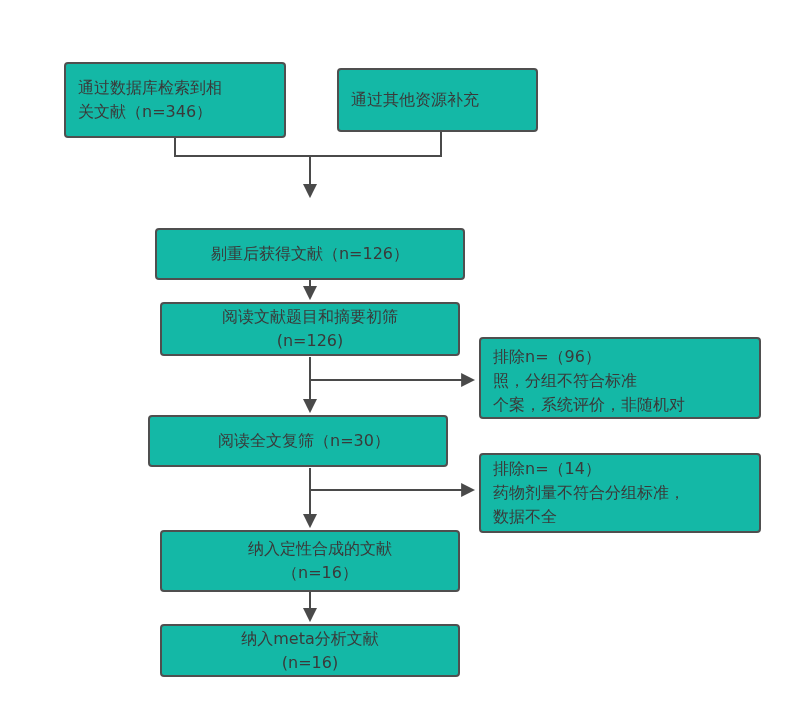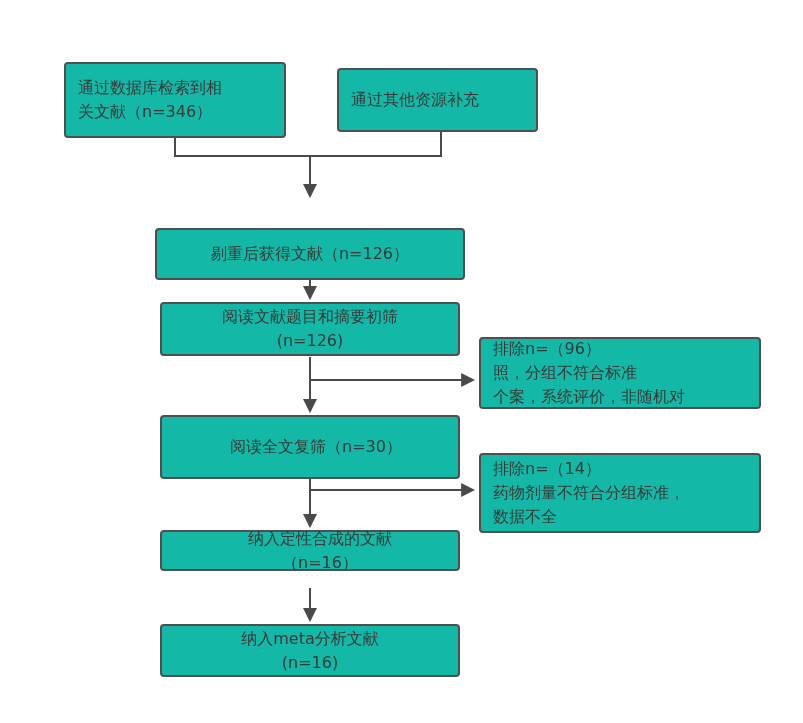--- a/index.html
+++ b/index.html
@@ -91,37 +91,37 @@
 
   <div class="box align-center" style="left:155px; top:200px; width:310px; height:52px;margin-top:28px;">
     <div class="line">剔重后获得文献（n=126）</div>
   </div>
 
   <div class="box align-center" style="left:160px; top:302px; width:300px; height:54px;">
     <div class="line">阅读文献题目和摘要初筛</div>
     <div class="line">(n=126)</div>
   </div>
 
-  <div class="box align-left" style="left:479px; top:337px; width:282px; height:72px;">
+  <div class="box align-left" style="left:479px; top:337px; width:282px; height:82px;justify-content:flex-end;">
     <div class="line">排除n=（96）</div>
     <div class="line">照，分组不符合标准</div>
     <div class="line">个案，系统评价，非随机对</div>
   </div>
 
-  <div class="box align-center" style="left:160px; top:415px; width:300px; height:64px;padding-left:12px;">
+  <div class="box align-center" style="left:148px; top:415px; width:300px; height:52px;padding-left:12px;">
     <div class="line">阅读全文复筛（n=30）</div>
   </div>
 
   <div class="box align-left" style="left:479px; top:453px; width:282px; height:80px;">
     <div class="line">排除n=（14）</div>
     <div class="line">药物剂量不符合分组标准，</div>
     <div class="line">数据不全</div>
   </div>
 
-  <div class="box align-center" style="left:160px; top:530px; width:300px; height:41px;padding-left:20px;">
+  <div class="box align-center" style="left:160px; top:530px; width:300px; height:62px;padding-left:20px;">
     <div class="line">纳入定性合成的文献</div>
     <div class="line">（n=16）</div>
   </div>
 
   <div class="box align-center" style="left:160px; top:624px; width:300px; height:53px;">
     <div class="line">纳入meta分析文献</div>
     <div class="line">(n=16)</div>
   </div>
 
 </div>

